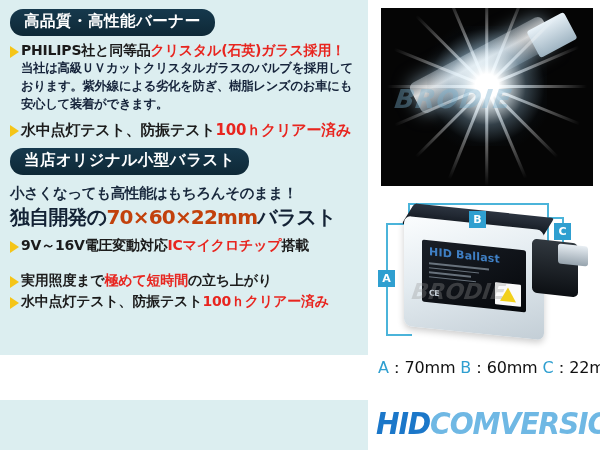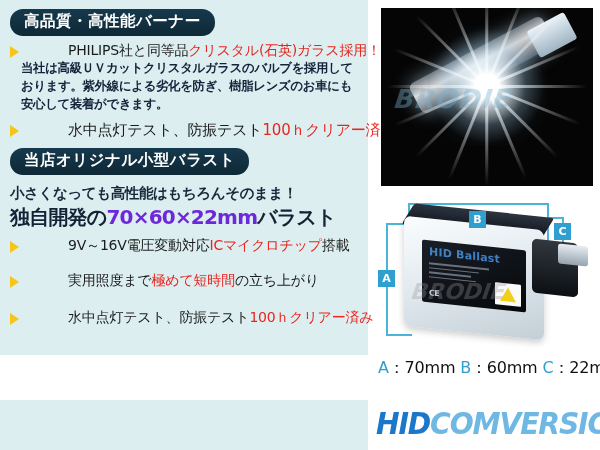--- a/index.html
+++ b/index.html
@@ -38,26 +38,25 @@
     letter-spacing: 0.5px;
     padding: 4px 14px 5px 14px;
     border-radius: 13px;
     line-height: 1.15;
     white-space: nowrap;
   }
   .bullet {
     display: flex;
     align-items: flex-start;
     font-size: 14px;
-    font-weight: normal;
+    font-weight: bold;
     color: #1b1b1b;
     line-height: 1.25;
     letter-spacing: -0.2px;
     white-space: nowrap;
-    gap: 47px;
   }
   .tri {
     flex: 0 0 auto;
     width: 0; height: 0;
     border-top: 6px solid transparent;
     border-bottom: 6px solid transparent;
     border-left: 9px solid #f5c518;
     margin-top: 4px;
     margin-right: 2px;
   }
@@ -78,21 +77,21 @@
     white-space: nowrap;
   }
   .big-txt {
     font-size: 20px;
     color: #132235;
     font-weight: bold;
     letter-spacing: -0.8px;
     white-space: nowrap;
     line-height: 1.15;
   }
-  .big-txt .dim { color: #6d28d9; }
+  .big-txt .dim { color: #c2410c; }
   
   .bulb-photo {
     position: absolute;
     left: 381px; top: 8px;
     width: 212px; height: 178px;
     background: #050505;
     overflow: hidden;
   }
   .glow-core {
     position: absolute;
@@ -346,21 +345,21 @@
       <span>独自開発の</span><span class="dim">70×60×22mm</span><span>バラスト</span>
     </div>
 
     <div style="margin-top:8px;">
       <div class="bullet" style="margin-bottom:18px;">
         <span class="tri"></span>
         <span>
           <span>9V～16V電圧変動対応</span><span class="hl-red">ICマイクロチップ</span><span>搭載</span>
         </span>
       </div>
-      <div class="bullet" style="margin-bottom:19px;">
+      <div class="bullet" style="margin-bottom:3px;">
         <span class="tri"></span>
         <span>
           <span>実用照度まで</span><span class="hl-red">極めて短時間</span><span>の立ち上がり</span>
         </span>
       </div>
       <div class="bullet">
         <span class="tri"></span>
         <span>
           <span>水中点灯テスト、防振テスト</span><span class="hl-red">100ｈクリアー済み</span>
         </span>

